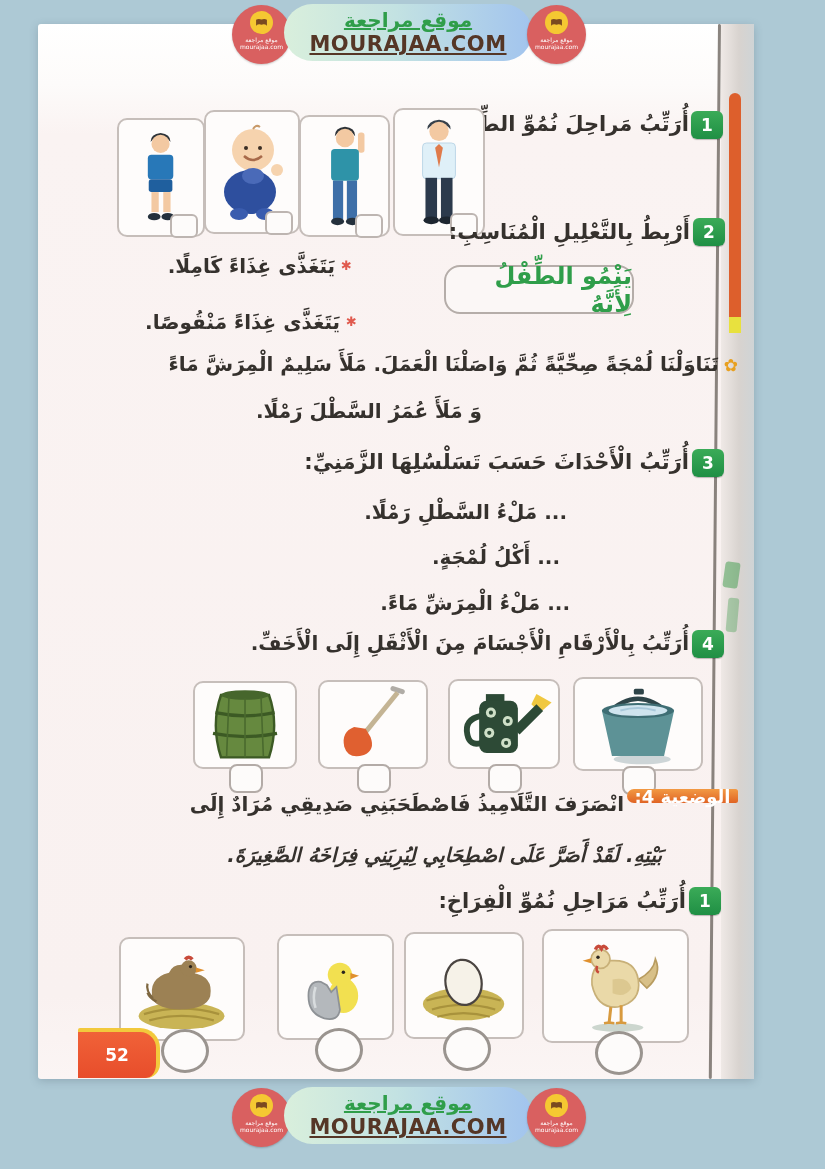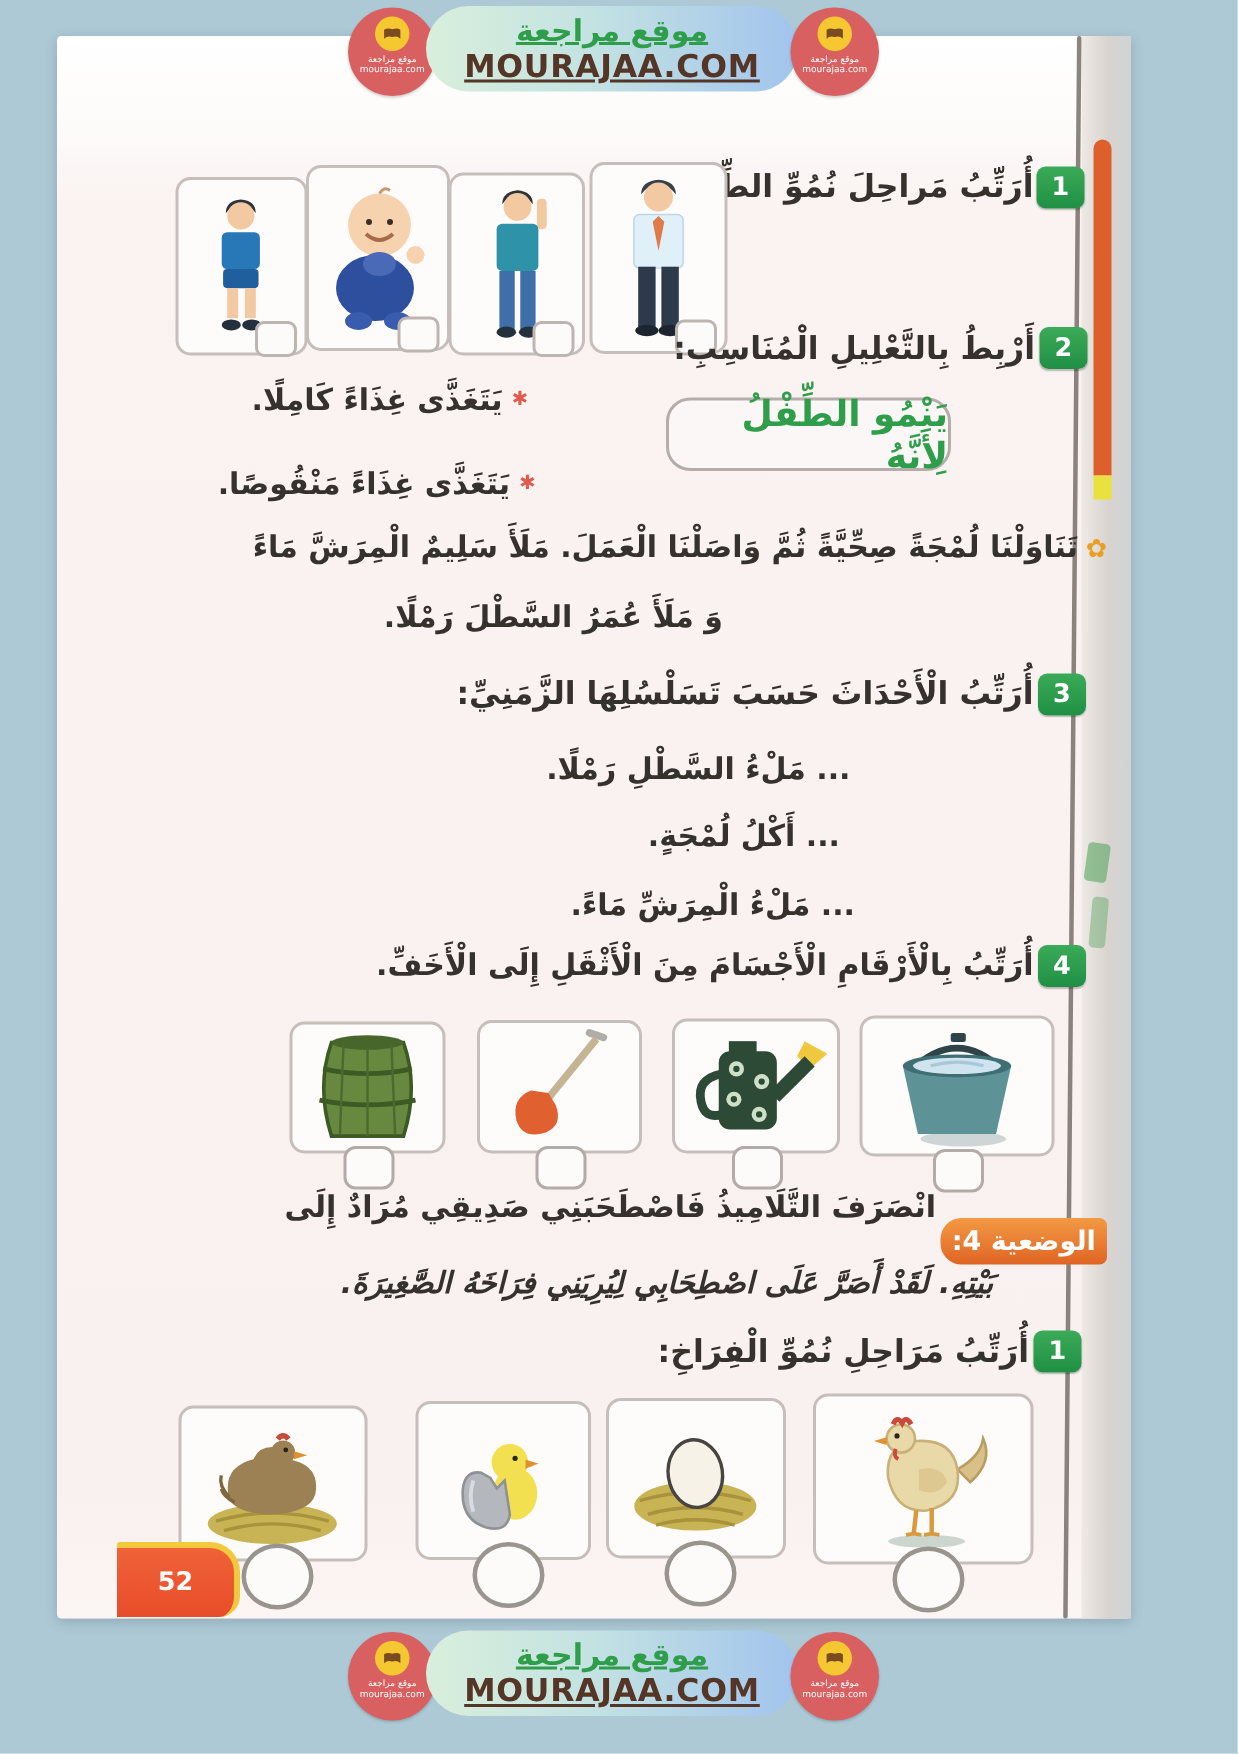--- a/index.html
+++ b/index.html
@@ -231,21 +231,21 @@
         <rect x="60" y="8" width="12" height="7" rx="2" fill="#2e4448"></rect>
         <path d="M22 34 L108 34 L96 88 L34 88 Z" fill="#5d9296"></path>
         <ellipse cx="65" cy="34" rx="43" ry="9" fill="#3f6e74"></ellipse>
         <ellipse cx="65" cy="34" rx="35" ry="6.5" fill="#cfe4ee"></ellipse>
         <path d="M44 34 Q65 28 86 34" stroke="#a8c8da" stroke-width="2.5" fill="none"></path>
       </svg>
     </span>
     <div class="mini-box2"></div>
   </div>
 
-  <div class="abs sit-badge" style="left:627px;top:812px;width:111px;height:31px;text-align:center;">الوضعية 4:</div>
+  <div class="abs sit-badge" style="left:627px;top:789px;width:111px;height:14px;text-align:center;">الوضعية 4:</div>
   <div class="abs ar body-txt" style="right:201px;top:789px;">انْصَرَفَ التَّلَامِيذُ فَاصْطَحَبَنِي صَدِيقِي مُرَادٌ إِلَى</div>
   <div class="abs ar body-txt" style="right:163px;top:840px;font-style:italic;">بَيْتِهِ. لَقَدْ أَصَرَّ عَلَى اصْطِحَابِي لِيُرِيَنِي فِرَاخَهُ الصَّغِيرَةَ.</div>
 
   <div class="abs badge-num" style="left:689px;top:887px;">1</div>
   <div class="abs ar ex-title" style="right:139px;top:886px;">أُرَتِّبُ مَرَاحِلِ نُمُوِّ الْفِرَاخِ:</div>
 
   <div class="abs card" style="left:119px;top:937px;width:122px;height:100px;">
     <span>
       <svg width="112" height="90" viewBox="0 0 125 100">
         <ellipse cx="62" cy="80" rx="48" ry="15" fill="#c9b455"></ellipse>

